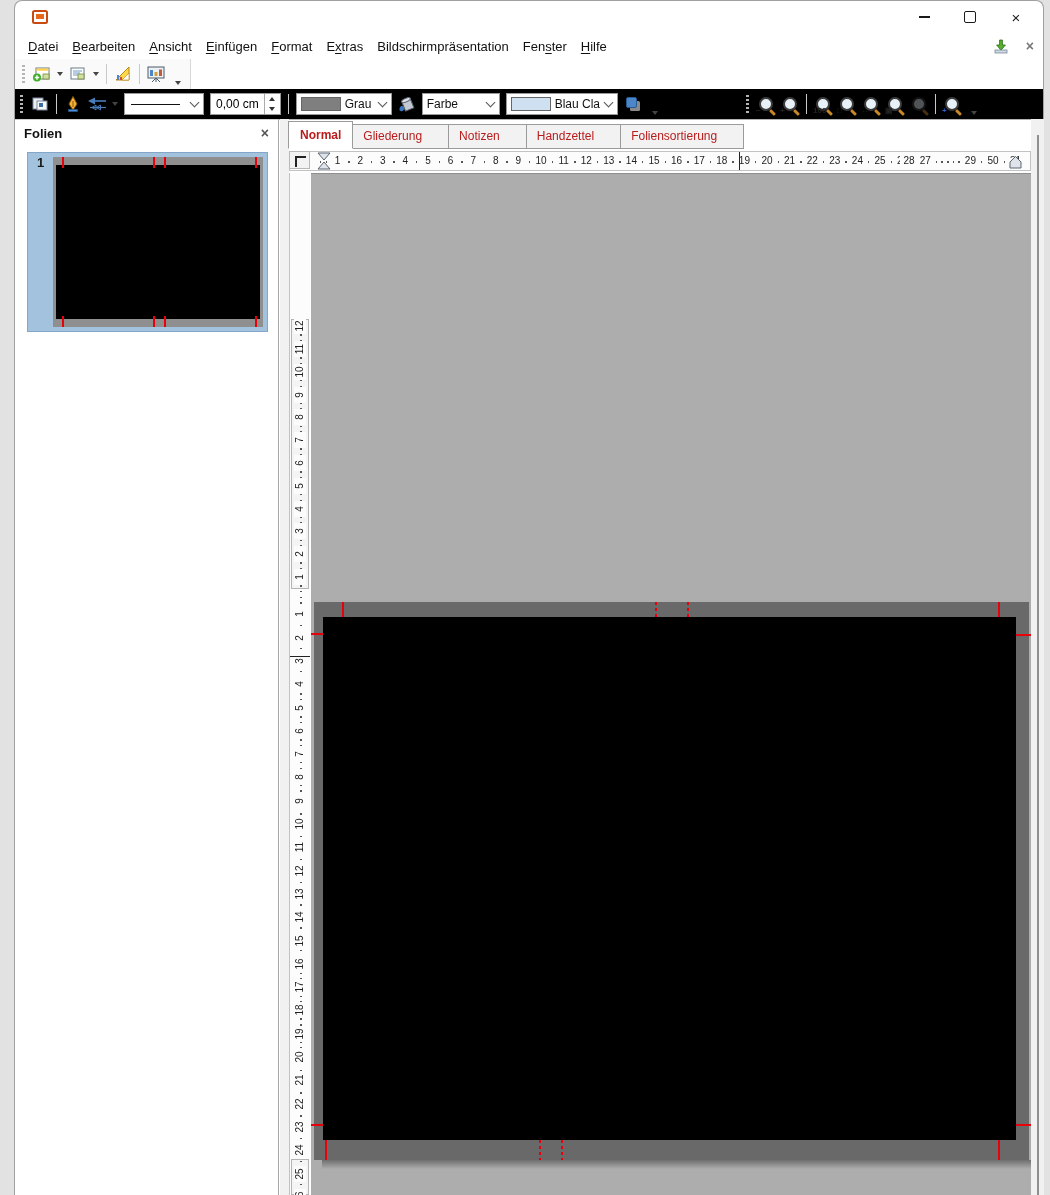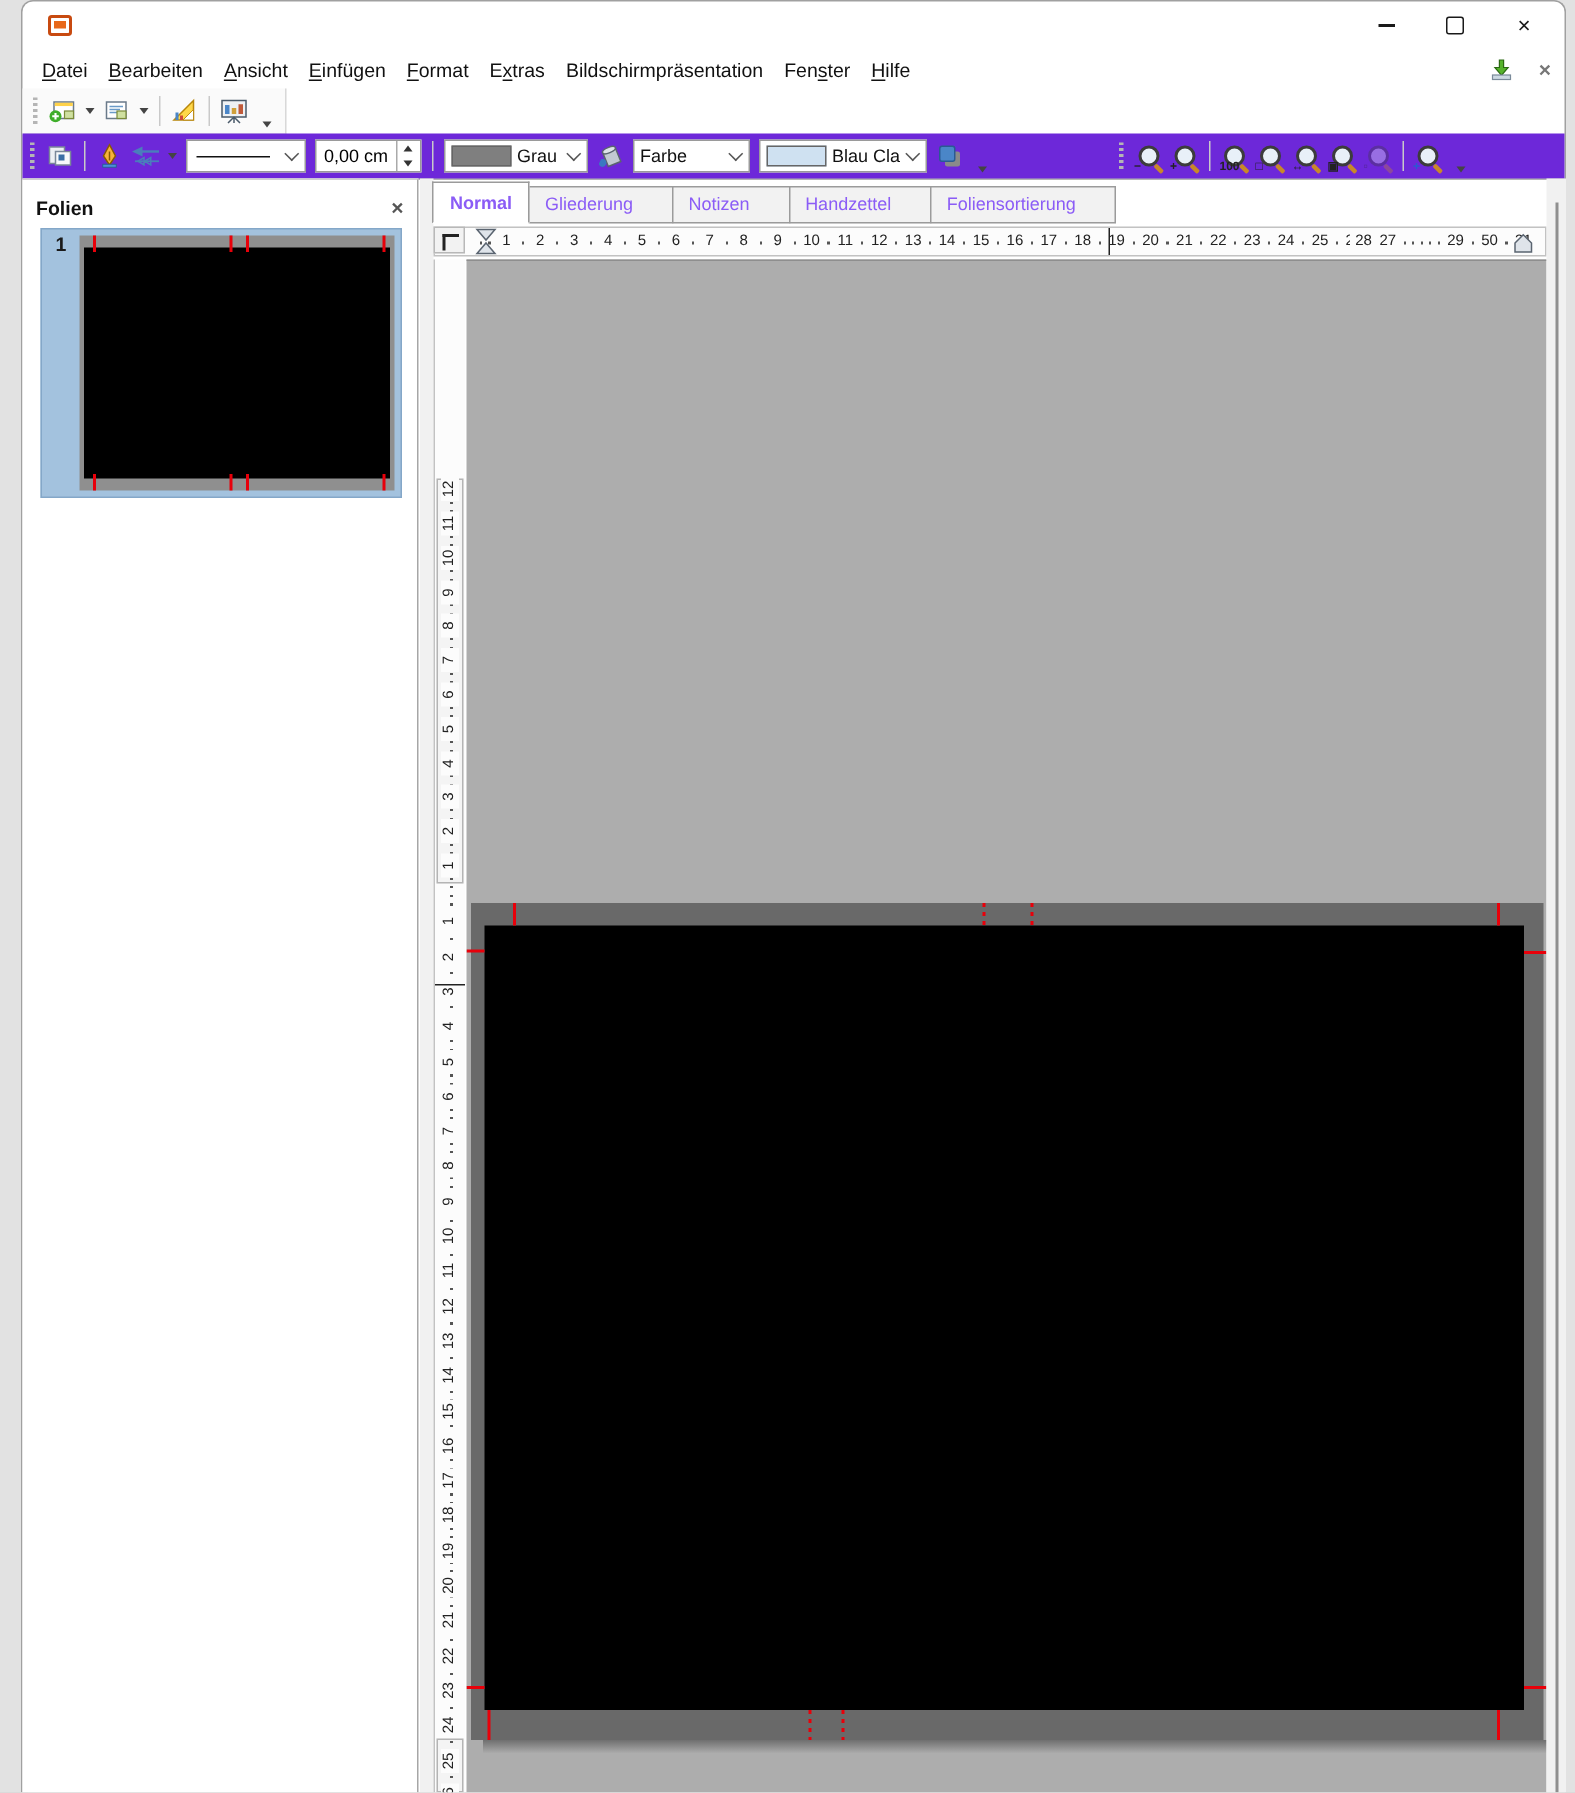--- a/index.html
+++ b/index.html
@@ -21,21 +21,21 @@
   .menubar{position:absolute;left:0;top:32px;right:0;height:26px;display:flex;align-items:center;
            padding-left:6px;font-size:13px;color:#111;}
   .menu-item{padding:4px 7px;white-space:nowrap;}
   .menu-item u{text-underline-offset:2px;}
   .menubar-right{position:absolute;right:5px;top:32px;height:26px;display:flex;align-items:center;gap:12px;}
   .doc-close{color:#777;font-size:14px;font-weight:bold;padding:0 4px;}
 
   
   .toolbar1{position:absolute;left:0;top:58px;height:30px;display:flex;align-items:center;
             background:#fafafa;border-right:1px solid #d8d8d8;border-bottom:1px solid #d8d8d8;padding:0 2px;}
-  .toolbar2{position:absolute;left:0;top:88px;right:0;height:30px;background:#6d28d9;
+  .toolbar2{position:absolute;left:0;top:88px;right:0;height:30px;background:#000000;
             border-bottom:1px solid #b3b3b3;display:flex;align-items:center;}
   .grip{width:3px;height:18px;margin:0 5px;background:repeating-linear-gradient(180deg,#b5b5b5 0 2px,transparent 2px 4px);}
   .tb-btn{height:24px;min-width:22px;display:flex;align-items:center;justify-content:center;margin:0 1px;position:relative;}
   .caret{width:0;height:0;border-left:3.5px solid transparent;border-right:3.5px solid transparent;border-top:4px solid #444;margin:0 3px;}
   .sep{width:1px;height:20px;background:#c9c9c9;margin:0 4px;}
   .overflow{display:flex;flex-direction:column;align-items:center;justify-content:flex-end;height:24px;padding:0 4px 3px 4px;}
   .combo{height:22px;background:#fff;border:1px solid #9a9a9a;display:flex;align-items:center;
          font-size:12px;color:#111;box-sizing:border-box;margin:0 3px;}
   .combo .label{padding:0 4px;white-space:nowrap;overflow:hidden;flex:1;}
   .combo .dd{width:17px;height:100%;display:flex;align-items:center;justify-content:center;flex:0 0 auto;}
@@ -52,31 +52,31 @@
   .zoom-btn{height:24px;width:24px;display:flex;align-items:center;justify-content:center;position:relative;}
   .zoom-btn.disabled{opacity:.35;}
   .mag{position:relative;width:10px;height:10px;border:2px solid #3c3c3c;border-radius:50%;background:#e8f0f8;}
   .mag::after{content:"";position:absolute;right:-5px;bottom:-5px;width:7px;height:3px;background:#c8882a;border-radius:1px;transform:rotate(45deg);}
   .zglyph{position:absolute;left:2px;bottom:1px;font-size:8px;font-weight:bold;color:#222;line-height:1;}
   .zglyph.blue{color:#2a5ad0;}
 
   
   .slides-panel{position:absolute;left:0;top:118px;width:264px;bottom:0;background:#fff;
                 border-right:1px solid #a6a6a6;border-top:1px solid #d0d0d0;box-sizing:border-box;}
-  .panel-header{height:26px;display:flex;align-items:flex-end;padding:0 9px;font-weight:bold;font-size:13px;color:#111;}
+  .panel-header{height:26px;display:flex;align-items:center;padding:0 9px;font-weight:bold;font-size:13px;color:#111;}
   .panel-close{margin-left:auto;color:#555;font-size:14px;font-weight:bold;}
   .thumb-wrap{position:absolute;left:12px;top:32px;width:241px;height:180px;background:#a3c2de;border:1px solid #84a7c8;box-sizing:border-box;}
   .thumb-num{position:absolute;left:9px;top:2px;font-size:13px;font-weight:bold;color:#1a1a1a;}
   .thumb-page{position:absolute;left:25px;top:4px;width:210px;height:170px;background:#8f8f8f;}
   .thumb-black{position:absolute;left:3px;top:8px;right:3px;bottom:8px;background:#000;}
   .tmark{position:absolute;width:2px;height:11px;}
   .splitter{position:absolute;left:265px;top:118px;width:9px;bottom:0;background:#f1f1f1;}
 
   
-  .tabbar{position:absolute;left:274px;top:121px;height:27px;display:flex;align-items:flex-end;font-size:12px;color:#8b5cf6;}
+  .tabbar{position:absolute;left:274px;top:121px;height:27px;display:flex;align-items:flex-end;font-size:12px;color:#b91c1c;}
   .tab{padding:4px 26px 5px 10px;background:#f2f2f2;border:1px solid #9b9b9b;margin-left:-1px;position:relative;}
   .tab.active{background:#fff;font-weight:bold;padding:6px 11px;z-index:2;border-bottom:1px solid #fff;}
 
   
   .hruler{position:absolute;left:274px;top:150px;width:742px;height:20px;background:#fcfcfc;
           border:1px solid #c2c2c2;box-sizing:border-box;}
   .hr-corner{position:absolute;left:0;top:0;width:21px;height:18px;background:#f2f2f2;border:1px solid #b8b8b8;box-sizing:border-box;}
   .tabtype-glyph{position:absolute;left:5px;top:4px;width:9px;height:9px;border-top:2px solid #222;border-left:2px solid #222;}
   .hr-dots{position:absolute;left:30px;right:18px;top:9px;height:1.5px;
            background:repeating-linear-gradient(90deg,#555 0 1.4px,transparent 1.4px 5.65px);}

